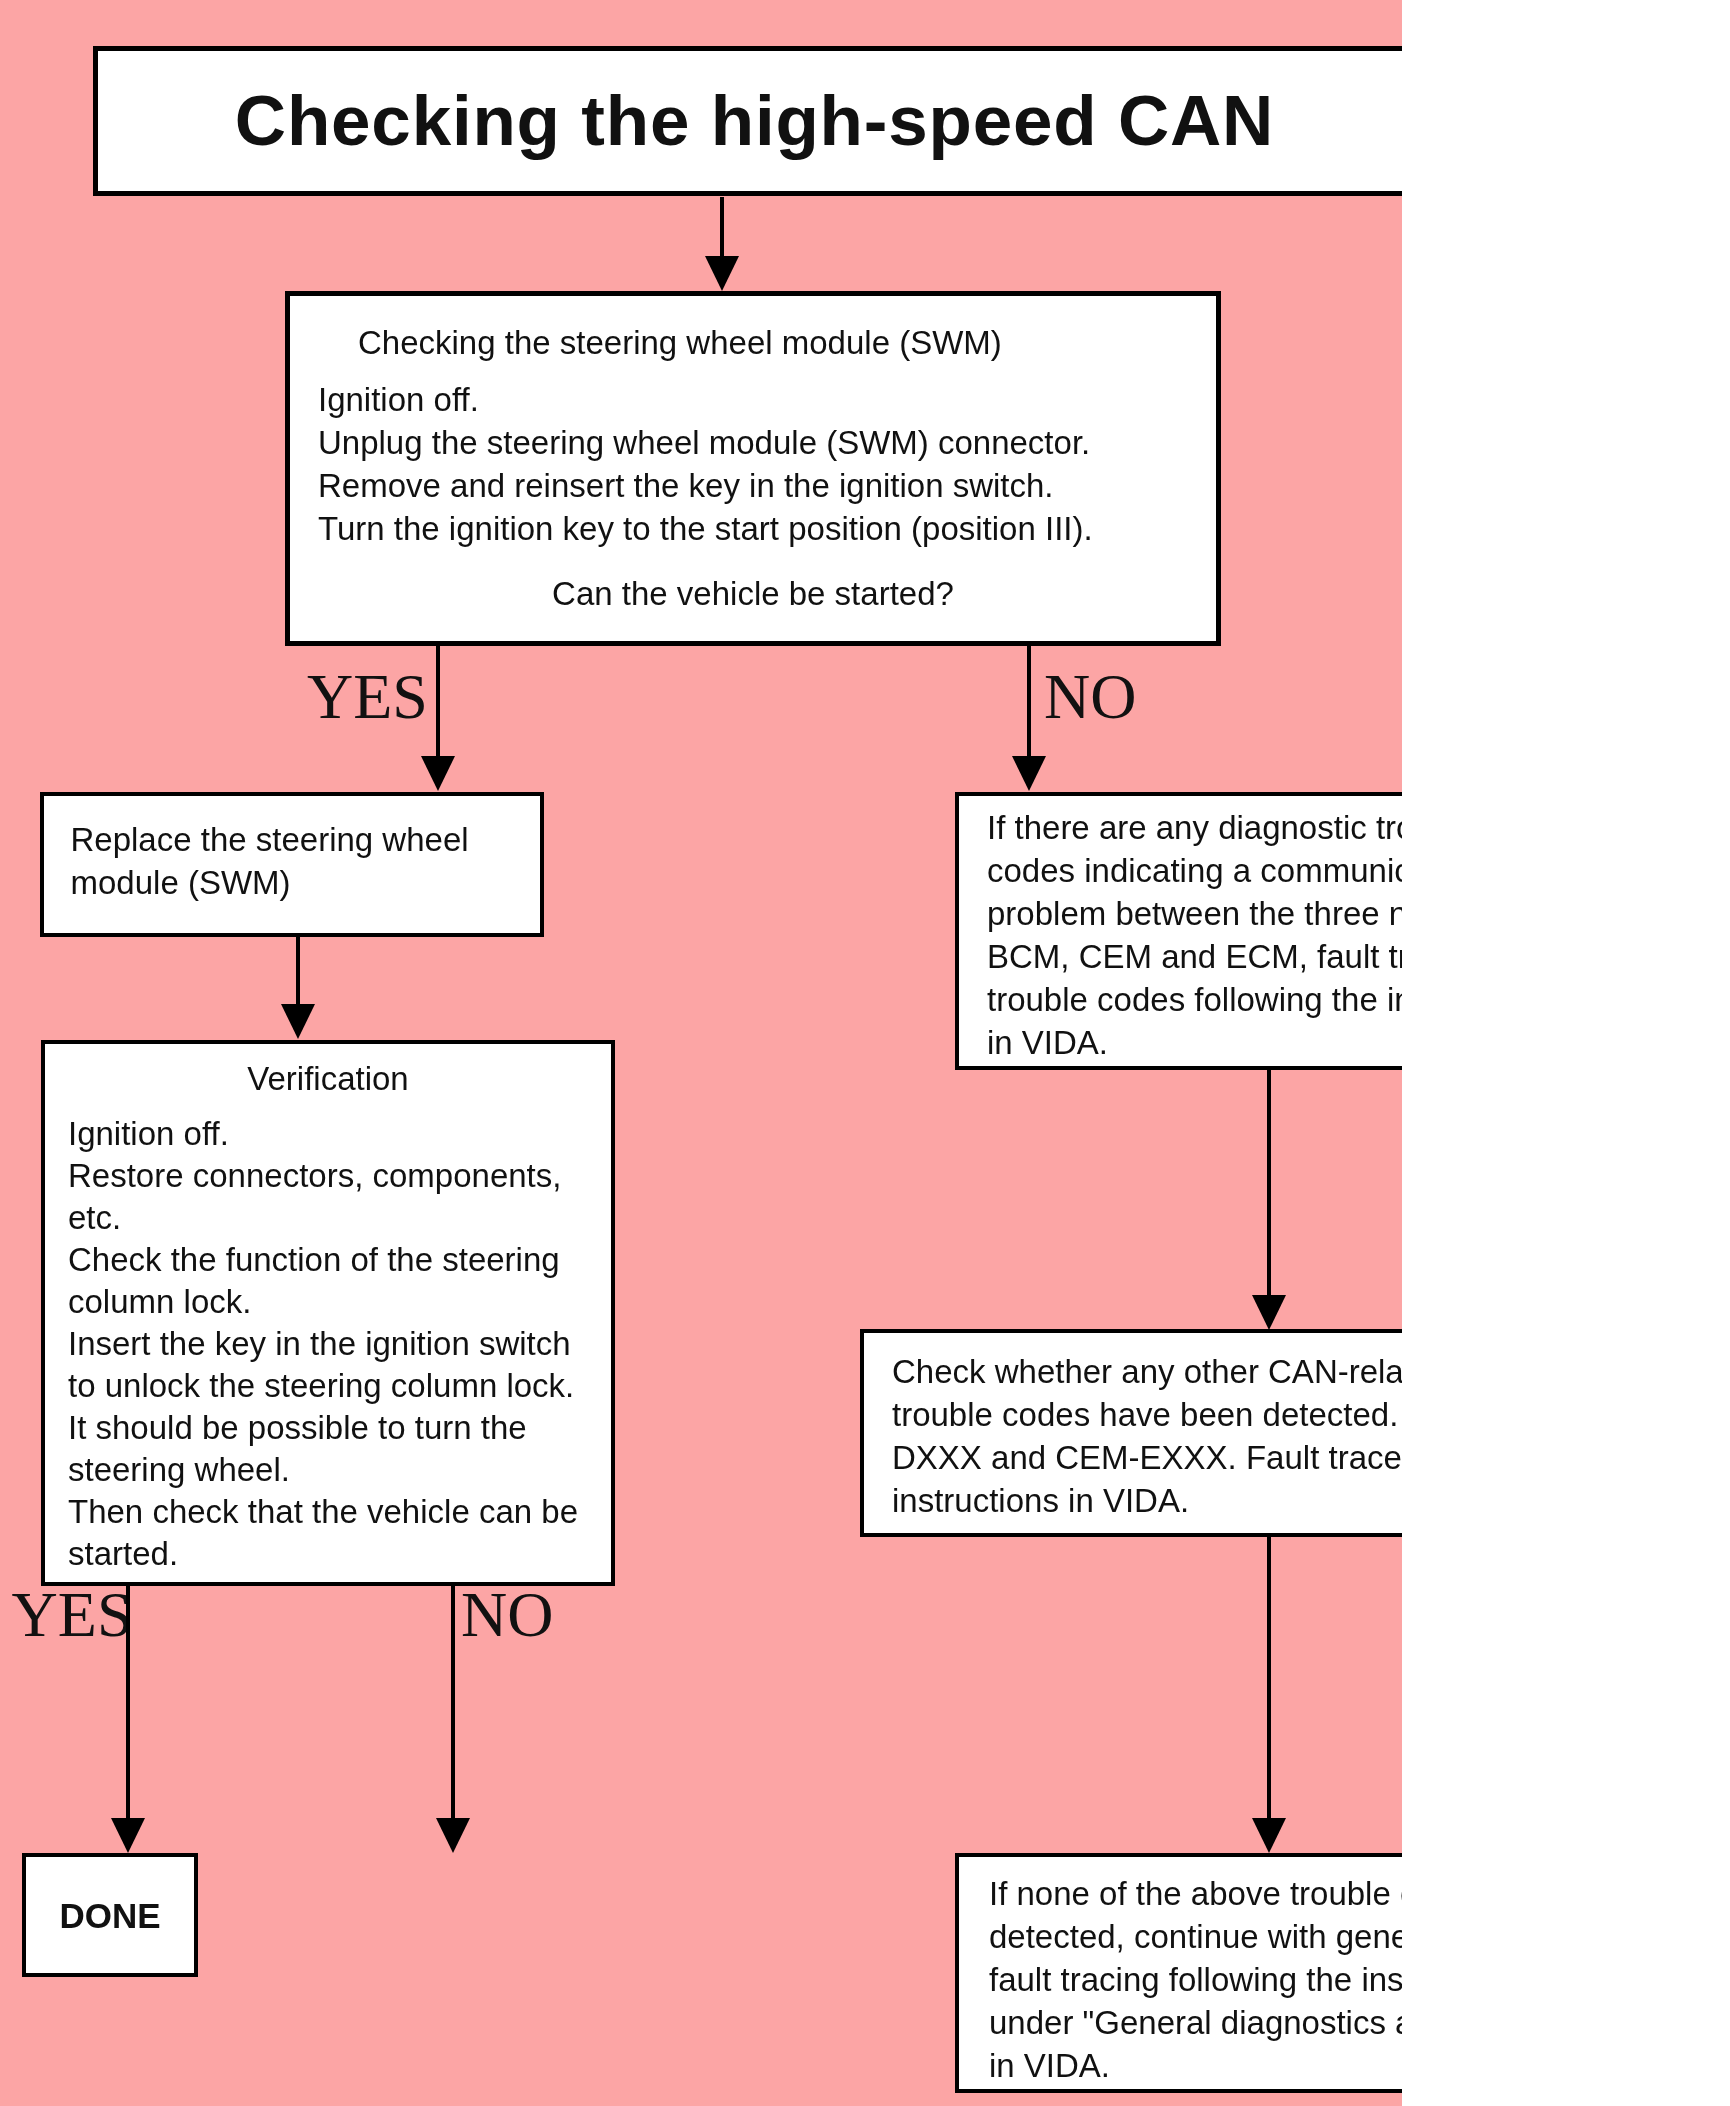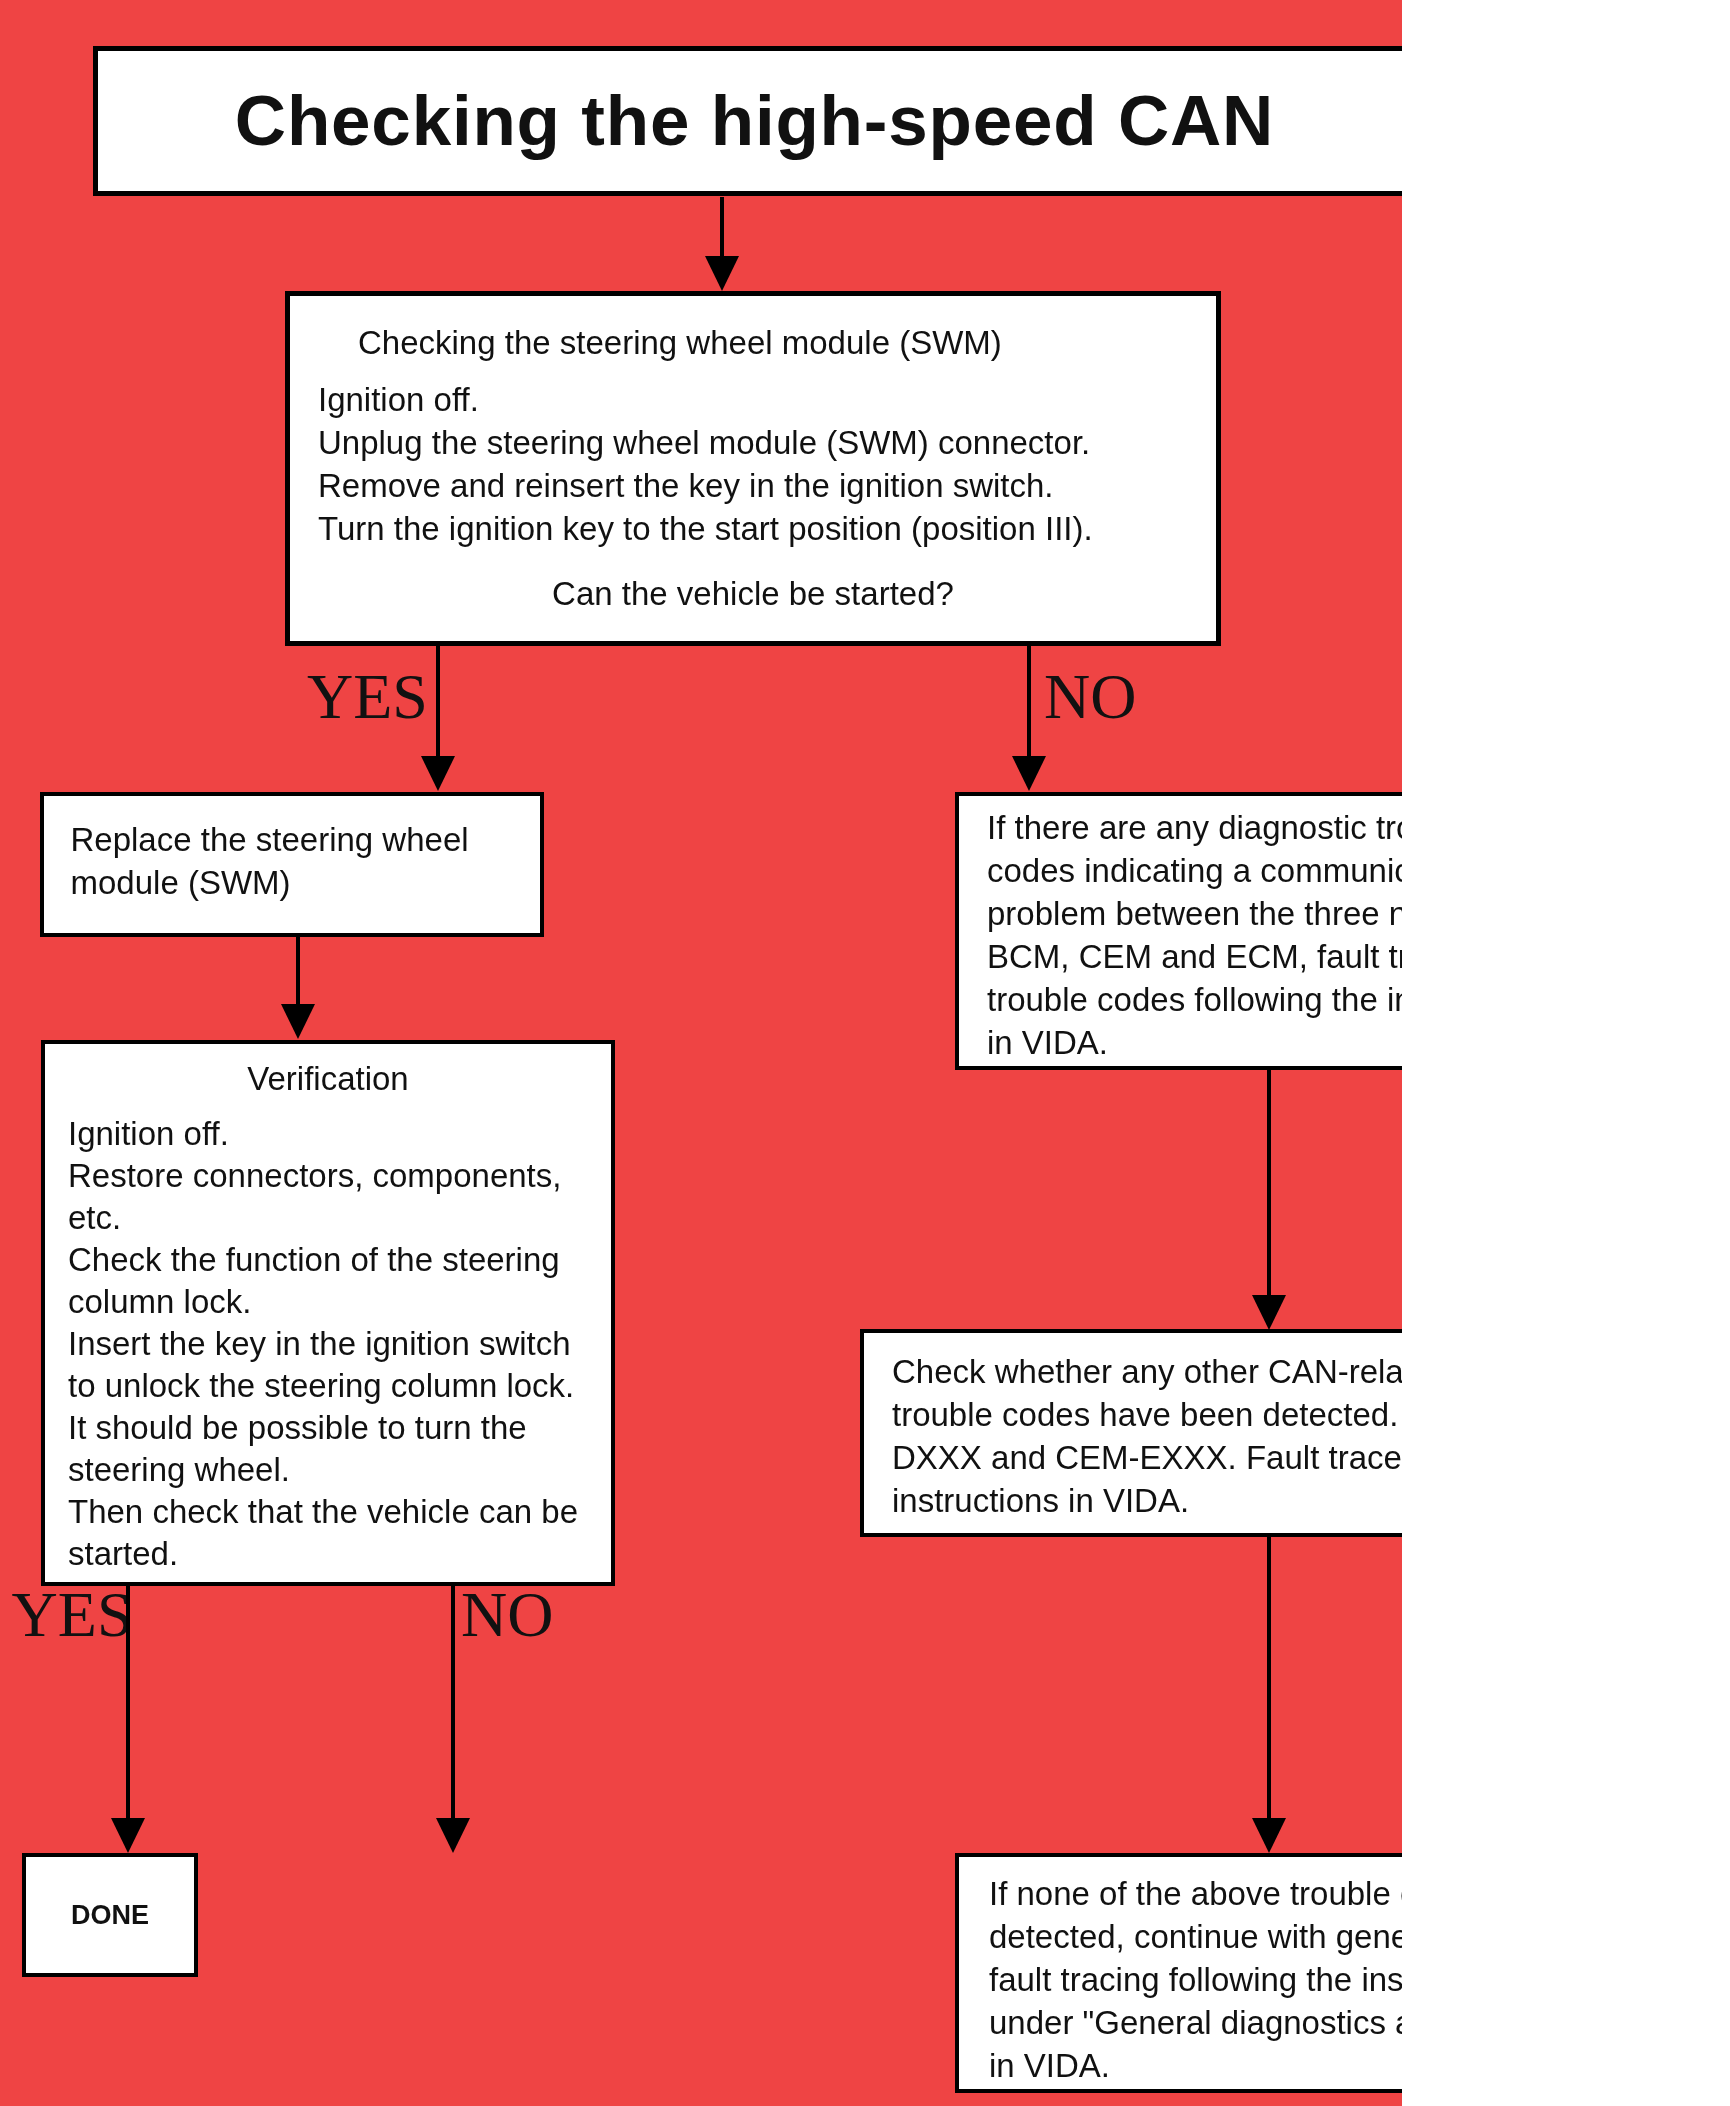--- a/index.html
+++ b/index.html
@@ -4,21 +4,21 @@
 <style>
   html, body {
     margin: 0;
     padding: 0;
     background: #ffffff;
   }
   #canvas {
     position: relative;
     width: 1402px;
     height: 2106px;
-    background: #ef4444;
+    background: #fca5a5;
     font-family: "Liberation Sans", sans-serif;
     color: #111111;
     overflow: hidden;
   }
   .box {
     position: absolute;
     box-sizing: border-box;
     border: 4.1px solid #000000;
     background: #ffffff;
     font-size: 33px;
@@ -156,21 +156,21 @@
     <div class="shaft"></div>
     <div class="head"></div>
   </div>
 
   <div class="varrow" style="left:1269px; top:1537px; height:316px;">
     <div class="shaft"></div>
     <div class="head"></div>
   </div>
 
   <div class="box" style="left:22px; top:1853px; width:176px; height:124px; display:flex; align-items:center; justify-content:center;">
-    <span style="font-weight:bold; font-size:27px;">DONE</span>
+    <span style="font-weight:bold; font-size:35px;">DONE</span>
   </div>
 
 
   <div class="box pre" style="left:955px; top:1853px; width:744px; height:240px; padding:15px 30px;">If none of the above trouble codes are
 detected, continue with general CAN
 fault tracing following the instructions
 under "General diagnostics and tests"
 in VIDA.</div>
 
 </div>

